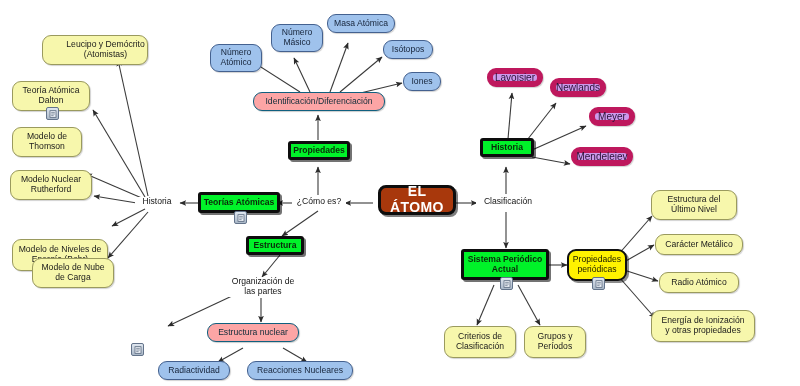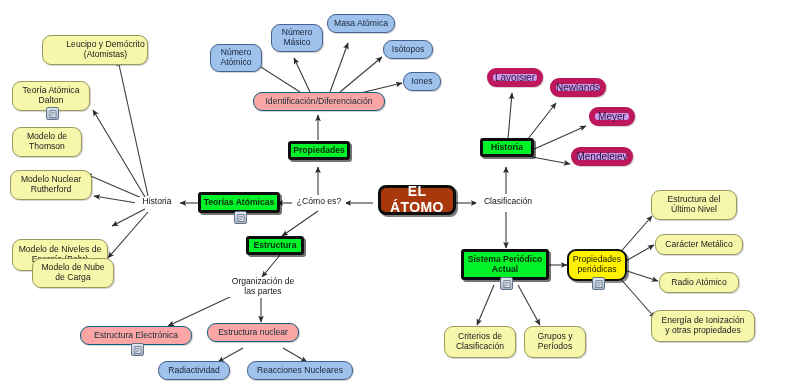--- a/index.html
+++ b/index.html
@@ -238,21 +238,20 @@
     <svg width="8" height="8" viewBox="0 0 8 8">
         <rect x="1" y="0.7" width="6" height="6.6" fill="#e8edf4" stroke="#4a5a70" stroke-width="0.7"></rect>
         <line x1="2.2" y1="2.4" x2="5.8" y2="2.4" stroke="#4a5a70" stroke-width="0.6"></line>
         <line x1="2.2" y1="4" x2="5.8" y2="4" stroke="#4a5a70" stroke-width="0.6"></line>
         <line x1="2.2" y1="5.6" x2="4.6" y2="5.6" stroke="#4a5a70" stroke-width="0.6"></line>
       </svg>
   </div>
 
   <div class="node n-cyan" style="left:253px; top:92px; width:132px; height:19px;">Identificación/Diferenciación</div>
 
-  <div class="node n-cyan" style="left:80px; top:326px; width:112px; height:19px;">Estructura Electrónica</div>
   <div class="badge" style="left:131px; top:343px;">
     <svg width="8" height="8" viewBox="0 0 8 8">
         <rect x="1" y="0.7" width="6" height="6.6" fill="#e8edf4" stroke="#4a5a70" stroke-width="0.7"></rect>
         <line x1="2.2" y1="2.4" x2="5.8" y2="2.4" stroke="#4a5a70" stroke-width="0.6"></line>
         <line x1="2.2" y1="4" x2="5.8" y2="4" stroke="#4a5a70" stroke-width="0.6"></line>
         <line x1="2.2" y1="5.6" x2="4.6" y2="5.6" stroke="#4a5a70" stroke-width="0.6"></line>
       </svg>
   </div>
 
   <div class="node n-cyan" style="left:207px; top:323px; width:92px; height:19px;">Estructura nuclear</div>

